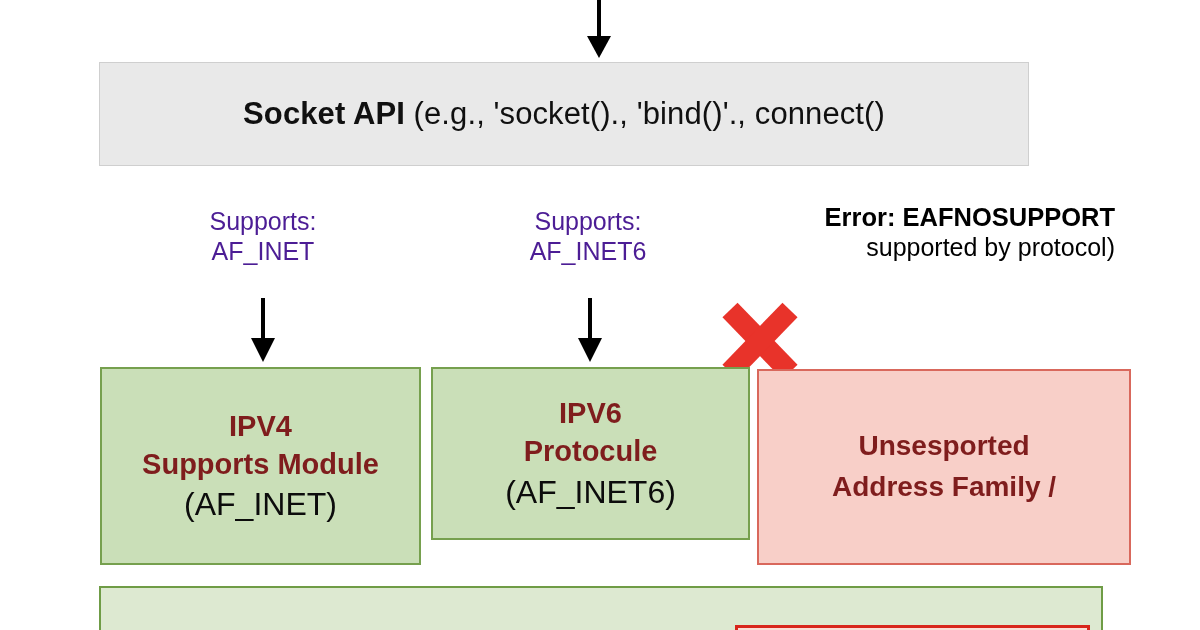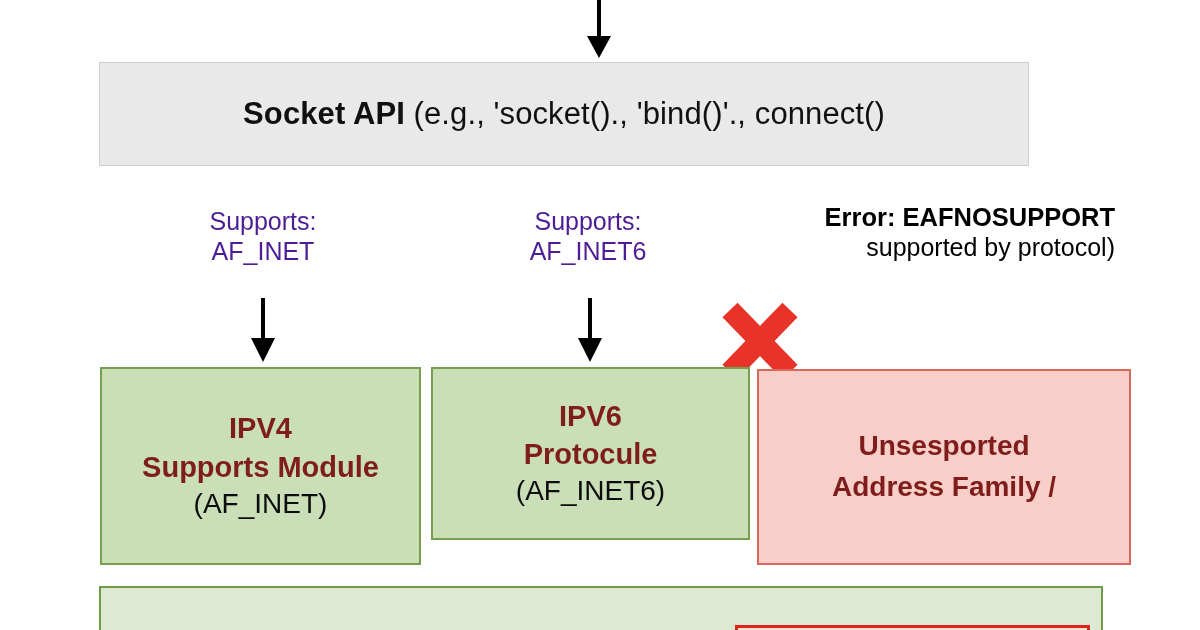--- a/index.html
+++ b/index.html
@@ -111,21 +111,21 @@
   #box-ipv6 { left: 431px; top: 367px; width: 319px; height: 173px; }
   #box-unsupported { left: 757px; top: 369px; width: 374px; height: 196px; }
 
   .proto-title {
     font-size: 29px;
     font-weight: bold;
     color: #7f1d1d;
     line-height: 1.32;
   }
   .proto-sub {
-    font-size: 28px;
+    font-size: 32px;
     color: #0c0c0c;
     line-height: 1.32;
     font-weight: normal;
   }
   #box-unsupported .proto-title {
     font-size: 28px;
     line-height: 1.45;
   }
 
   

